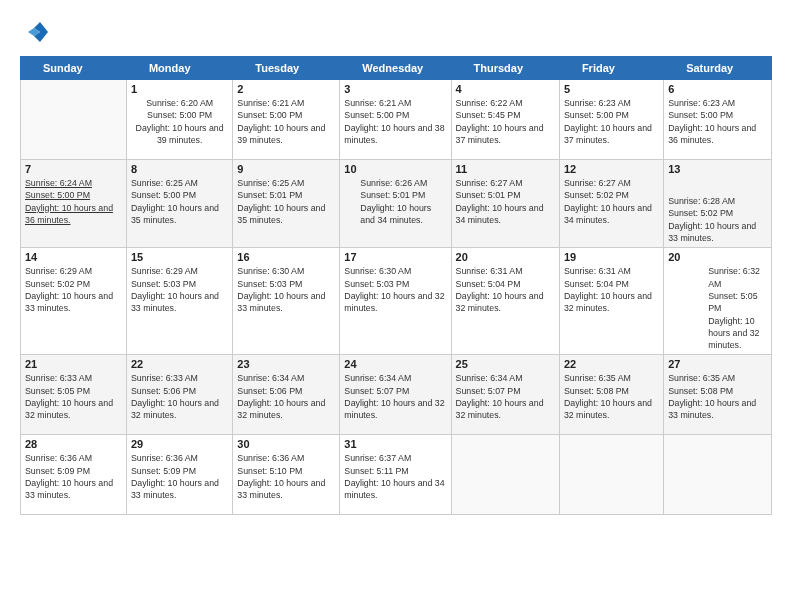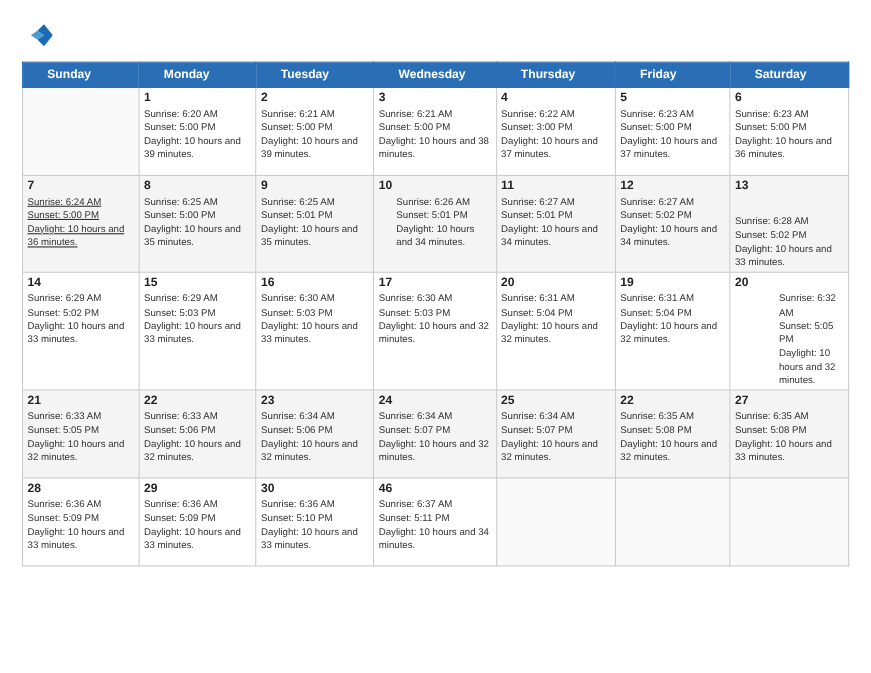--- a/index.html
+++ b/index.html
@@ -128,40 +128,40 @@
           <th>Thursday</th>
           <th>Friday</th>
           <th>Saturday</th>
         </tr>
     </thead>
     <tbody id="calendar-body">
     <tr>
           <td class="empty-cell"></td>
           <td>
             <span class="day-num">1</span>
-            <div class="day-info" style="white-space: pre-line;">Sunrise: 6:20 AM
+            <div class="day-info" style="white-space: pre-line; text-align: center;">Sunrise: 6:20 AM
 Sunset: 5:00 PM
 Daylight: 10 hours and 39 minutes.</div>
           </td>
           <td>
             <span class="day-num">2</span>
             <div class="day-info" style="white-space: pre-line;">Sunrise: 6:21 AM
 Sunset: 5:00 PM
 Daylight: 10 hours and 39 minutes.</div>
           </td>
           <td>
             <span class="day-num">3</span>
             <div class="day-info" style="white-space: pre-line;">Sunrise: 6:21 AM
 Sunset: 5:00 PM
 Daylight: 10 hours and 38 minutes.</div>
           </td>
           <td>
             <span class="day-num">4</span>
             <div class="day-info" style="white-space: pre-line;">Sunrise: 6:22 AM
-Sunset: 3:00 PM
+Sunset: 5:45 PM
 Daylight: 10 hours and 37 minutes.</div>
           </td>
           <td>
             <span class="day-num">5</span>
             <div class="day-info" style="white-space: pre-line;">Sunrise: 6:23 AM
 Sunset: 5:00 PM
 Daylight: 10 hours and 37 minutes.</div>
           </td>
           <td>
             <span class="day-num">6</span>
@@ -315,21 +315,21 @@
 Sunset: 5:09 PM
 Daylight: 10 hours and 33 minutes.</div>
           </td>
           <td>
             <span class="day-num">30</span>
             <div class="day-info" style="white-space: pre-line;">Sunrise: 6:36 AM
 Sunset: 5:10 PM
 Daylight: 10 hours and 33 minutes.</div>
           </td>
           <td>
-            <span class="day-num">46</span>
+            <span class="day-num">31</span>
             <div class="day-info" style="white-space: pre-line;">Sunrise: 6:37 AM
 Sunset: 5:11 PM
 Daylight: 10 hours and 34 minutes.</div>
           </td>
           <td class="empty-cell"></td>
           <td class="empty-cell"></td>
           <td class="empty-cell"></td>
         </tr>
       </tbody>
   </table>

